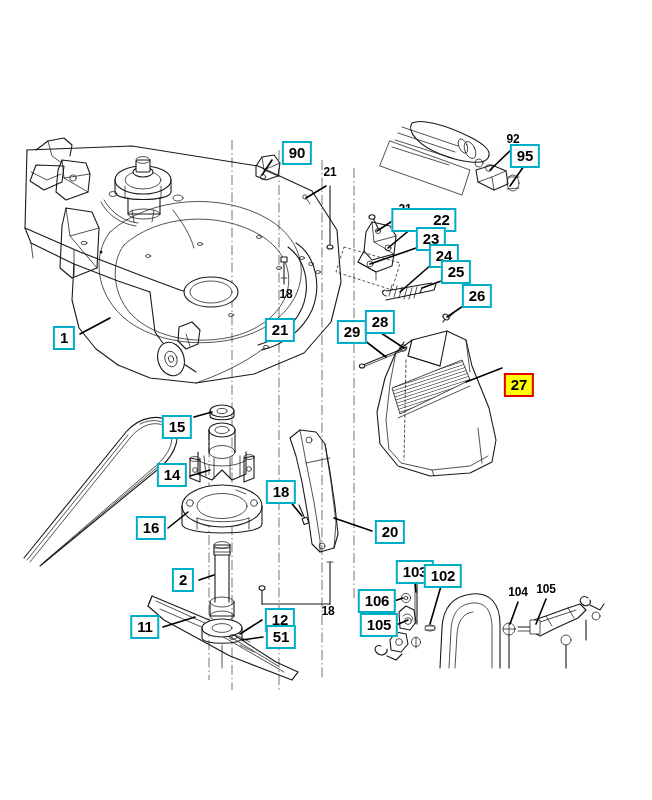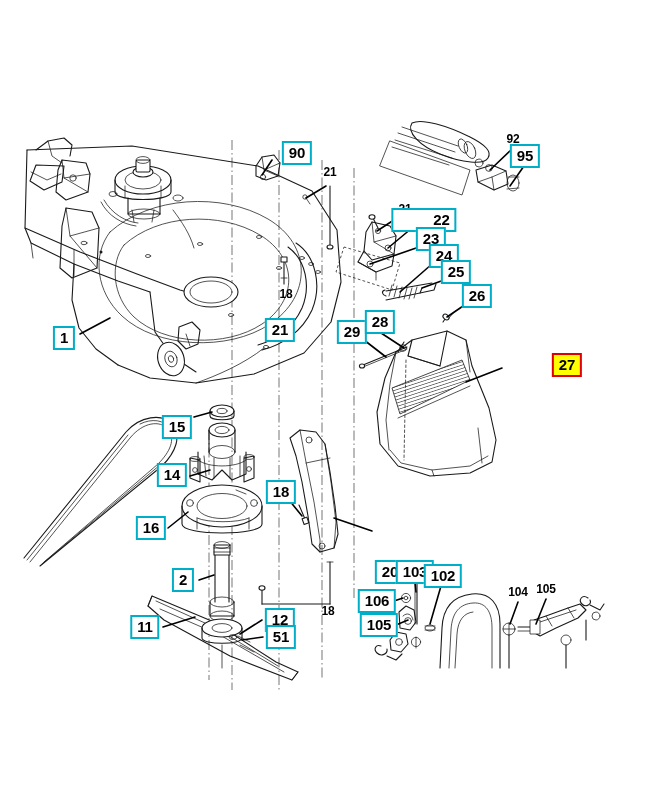--- a/index.html
+++ b/index.html
@@ -449,26 +449,26 @@
       <div class="callout plain" style="left: 513px; top: 139px;">92</div>
       <div class="callout boxed" style="left: 525px; top: 156px;">95</div>
       <div class="callout plain" style="left: 405px; top: 209px;">21</div>
       <div class="callout boxed" style="left: 424px; top: 220px; padding-left: 40px;">22</div>
       <div class="callout boxed" style="left: 431px; top: 239px;">23</div>
       <div class="callout boxed" style="left: 444px; top: 256px;">24</div>
       <div class="callout boxed" style="left: 456px; top: 272px;">25</div>
       <div class="callout boxed" style="left: 477px; top: 296px;">26</div>
       <div class="callout boxed" style="left: 352px; top: 332px;">29</div>
       <div class="callout boxed" style="left: 372px; top: 322px; margin-left: 8px;">28</div>
-      <div class="callout highlight" style="left: 519px; top: 365px; margin-left: 48px;">27</div>
+      <div class="callout highlight" style="left: 519px; top: 385px;">27</div>
       <div class="callout boxed" style="left: 177px; top: 427px;">15</div>
       <div class="callout boxed" style="left: 172px; top: 475px;">14</div>
       <div class="callout boxed" style="left: 151px; top: 528px;">16</div>
       <div class="callout boxed" style="left: 281px; top: 492px;">18</div>
-      <div class="callout boxed" style="left: 390px; top: 532px; margin-top: 40px;">20</div>
+      <div class="callout boxed" style="left: 390px; top: 532px;">20</div>
       <div class="callout boxed" style="left: 183px; top: 580px;">2</div>
       <div class="callout boxed" style="left: 145px; top: 627px;">11</div>
       <div class="callout boxed" style="left: 280px; top: 620px;">12</div>
       <div class="callout boxed" style="left: 281px; top: 637px;">51</div>
       <div class="callout plain" style="left: 328px; top: 611px;">18</div>
       <div class="callout boxed" style="left: 415px; top: 572px;">103</div>
       <div class="callout boxed" style="left: 443px; top: 576px;">102</div>
       <div class="callout boxed" style="left: 377px; top: 601px;">106</div>
       <div class="callout boxed" style="left: 379px; top: 625px;">105</div>
       <div class="callout plain" style="left: 518px; top: 592px;">104</div>

